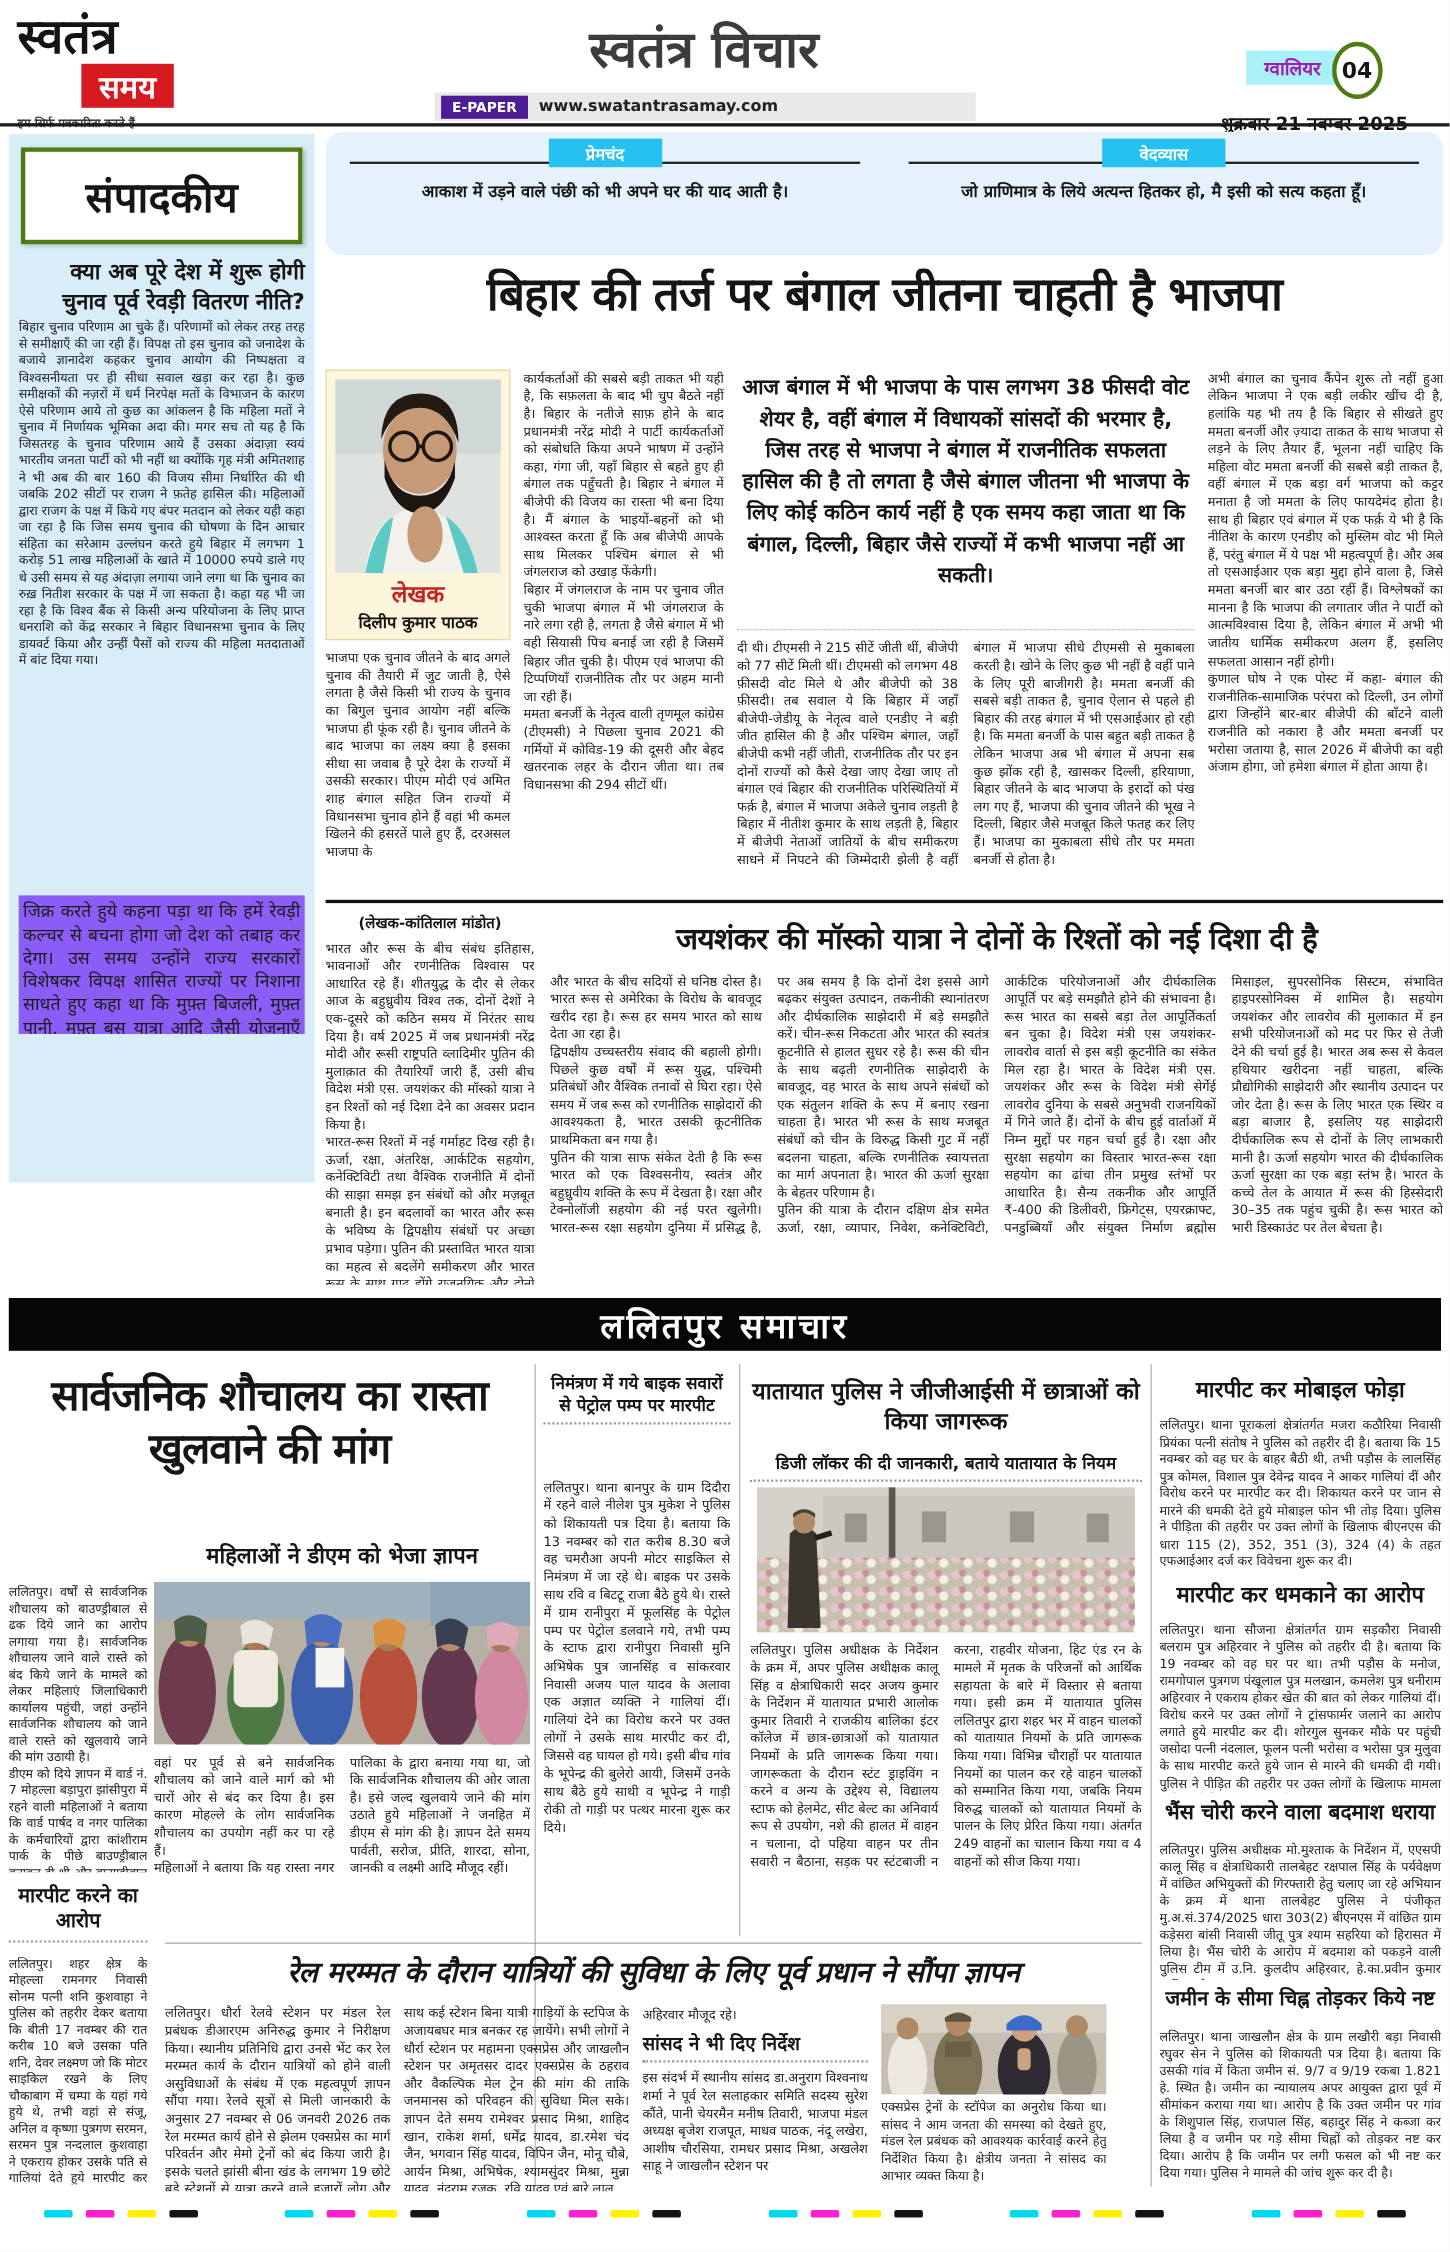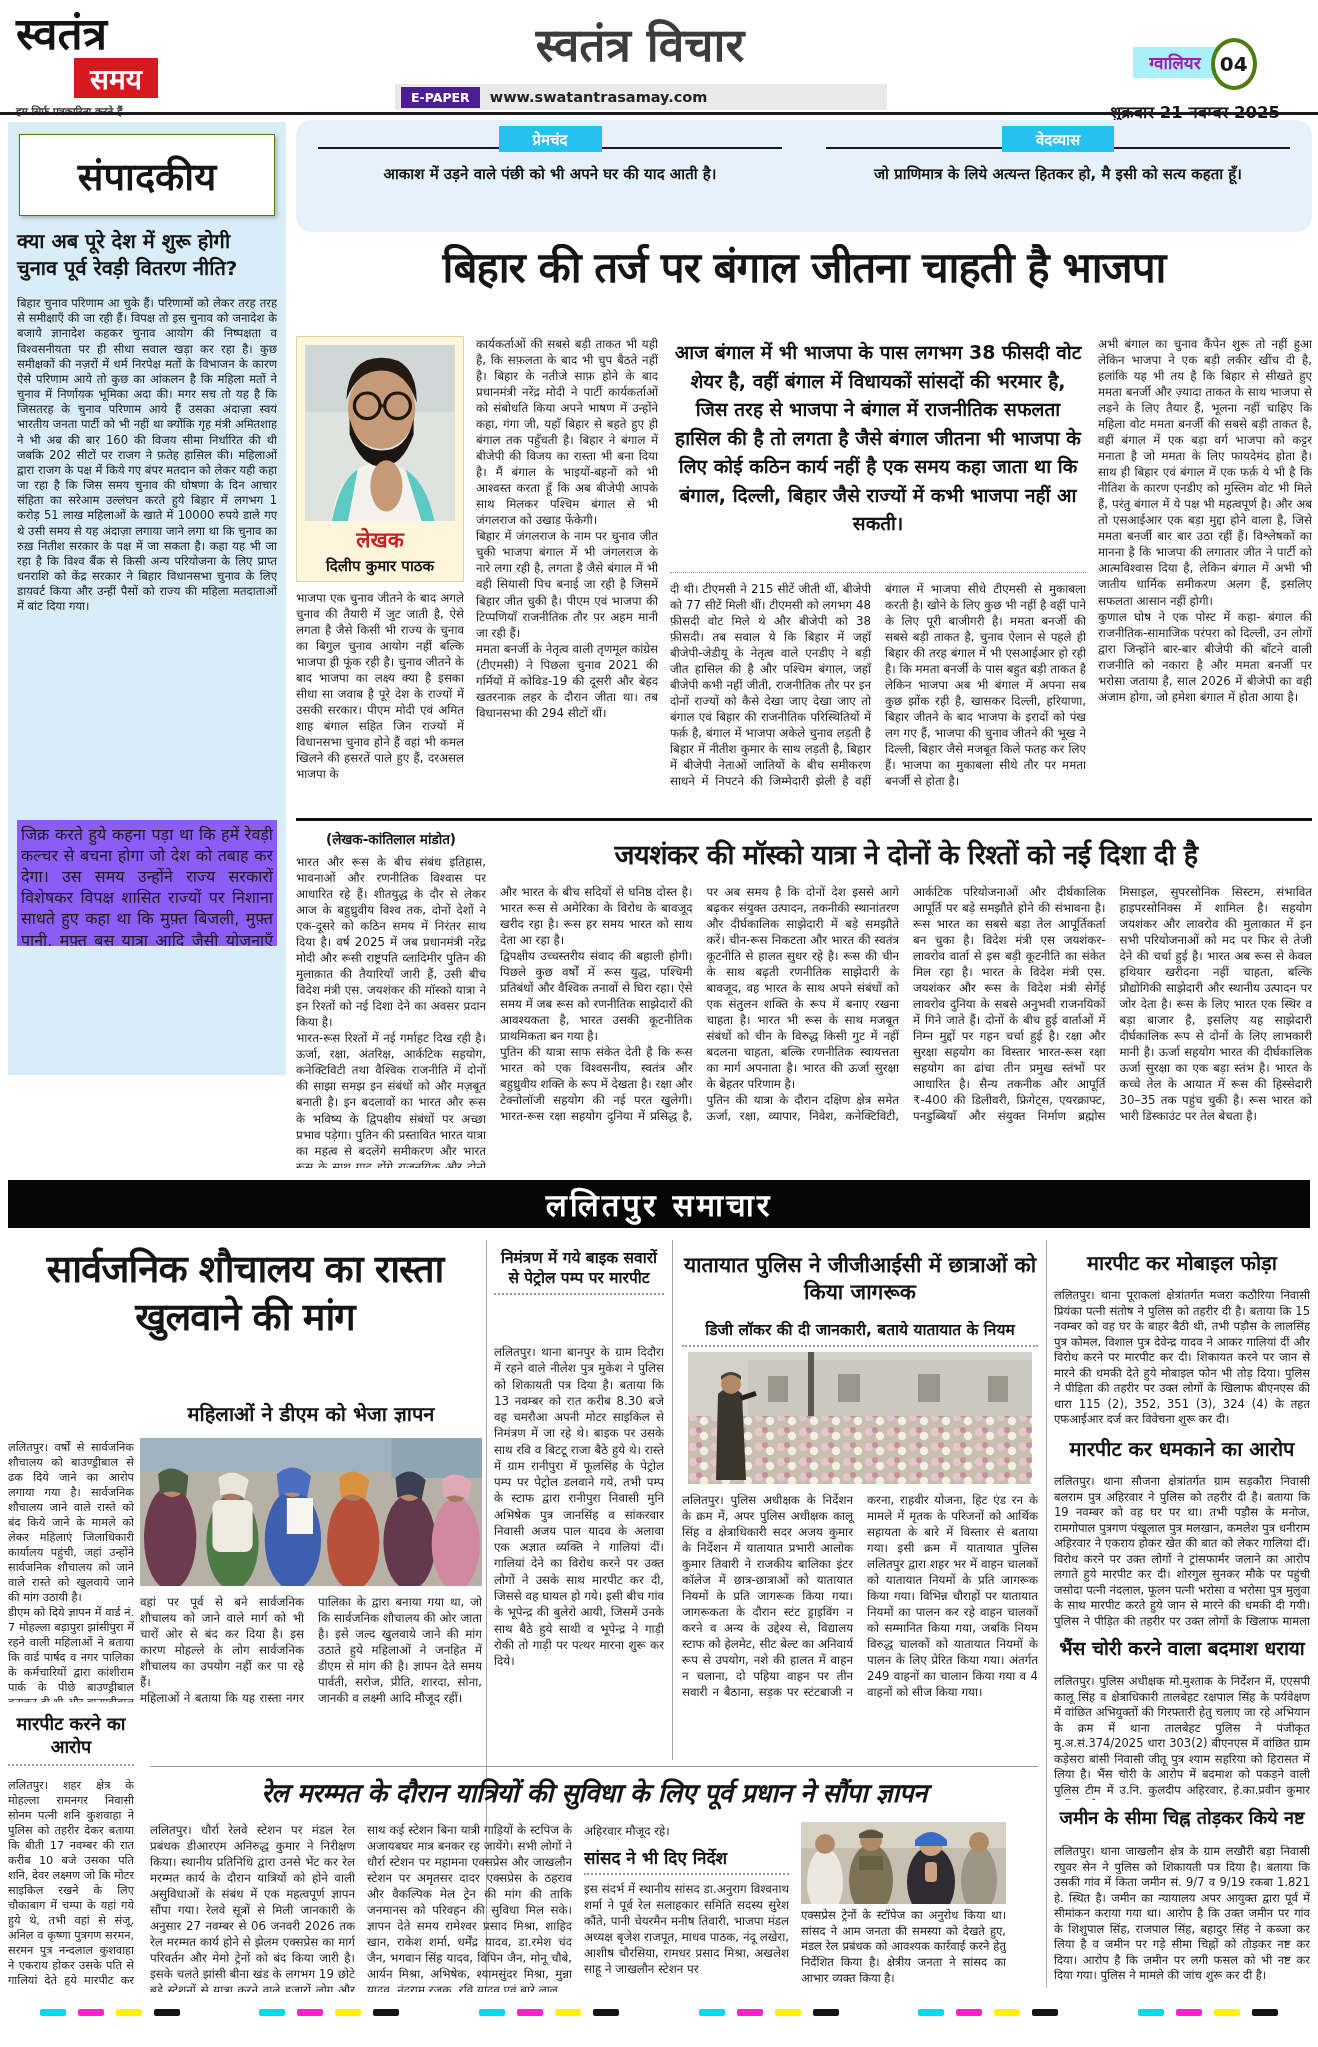--- a/index.html
+++ b/index.html
@@ -18,23 +18,23 @@
   .epaper{background:#4c1d95;color:#fff;font-weight:bold;font-size:12.5px;padding:3px 10px;}
   .website{font-size:14.5px;font-weight:bold;color:#222;}
   .citychip{background:#a9f0f8;color:#a21caf;font-weight:bold;font-size:17px;padding:4px 16px;display:inline-block;}
   .pagenum{display:inline-flex;align-items:center;justify-content:center;width:38px;height:44px;
            background:#fff;border:4px solid #4d7c0f;border-radius:50%;font-weight:bold;font-size:20px;
            vertical-align:middle;margin-left:-6px;}
   .dateline{font-size:16.5px;font-weight:bold;margin-top:10px;}
   .hrule{border-top:3px solid #1a1a1a;}
   
   .edcol{background:#d9edf9;padding:10px 9px;}
-  .edbox{background:#fff;border:1px solid #4d7c0f;box-shadow:2px 2px 4px rgba(0,0,0,.25);
+  .edbox{background:#fff;border:4px solid #4d7c0f;box-shadow:2px 2px 4px rgba(0,0,0,.25);
          text-align:center;font-size:38px;font-weight:bold;padding:14px 0;margin:2px 2px 12px 2px;}
-  .edtitle{font-size:20px;font-weight:bold;text-align:left;line-height:1.35;margin-bottom:14px;}
+  .edtitle{font-size:20px;font-weight:bold;text-align:right;line-height:1.35;margin-bottom:2px;}
   .edbody{font-size:11.5px;line-height:1.32;}
   .edhl{background:#8b5cf6;padding:4px;margin-top:9px;font-size:16px;line-height:1.32;}
   
   .qbox{background:#e6f2fb;border-radius:16px;display:flex;}
   .qhalf{flex:1;position:relative;padding:6px 18px 0 18px;text-align:center;}
   .qline{position:absolute;top:27px;left:22px;right:22px;border-top:2px solid #1a1a1a;}
   .qlabel{position:relative;display:inline-block;background:#25c1f1;color:#fff;font-weight:bold;
           font-size:15px;padding:3px 34px;}
   .qtext{font-size:15px;font-weight:bold;margin-top:12px;line-height:1.4;}
   

